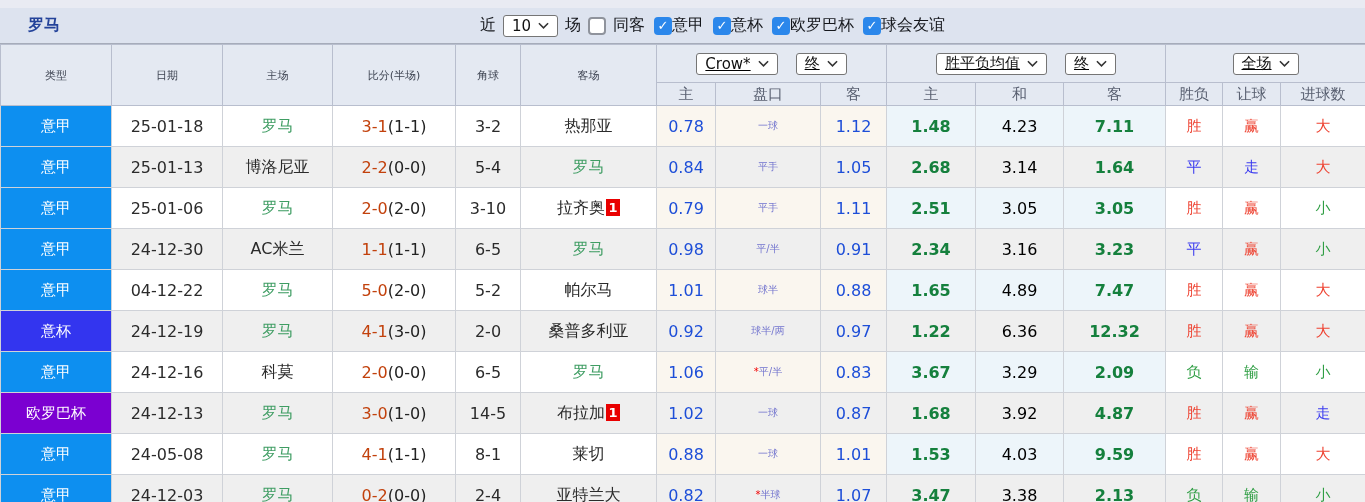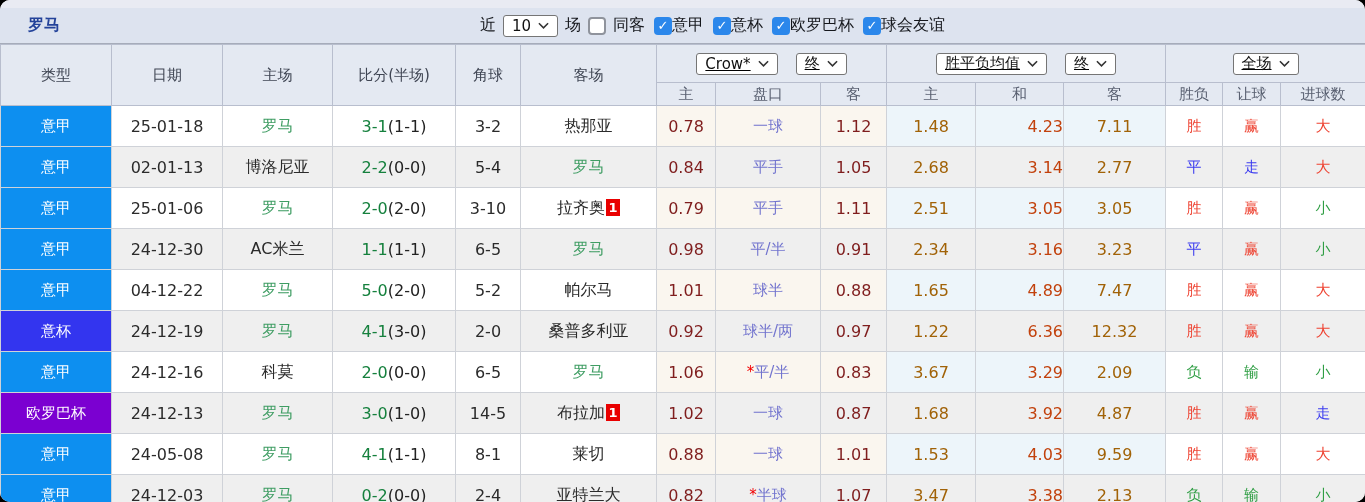--- a/index.html
+++ b/index.html
@@ -1,59 +1,59 @@
 <!DOCTYPE html>
 <html><head>
 <meta charset="utf-8">
 <style>
   html,body{margin:0;padding:0;background:#000;}
   body{font-family:"DejaVu Sans","Liberation Sans",sans-serif;}
-  .page{position:relative;width:1365px;height:502px;background:#fff;border-radius:10px;overflow:hidden;}
+  .page{position:relative;width:1365px;height:502px;background:#fff;border-radius:0;overflow:hidden;}
   
   .top-strip{height:8px;background:#e9ebf3;}
   .top-bar{height:36px;background:#dde3ef;border-bottom:1px solid #a6acba;
            display:flex;align-items:center;padding:0 0 0 28px;box-sizing:border-box;}
   .team-title{font-weight:bold;color:#24439a;font-size:16px;}
   .filters{margin-left:auto;margin-right:420px;display:flex;align-items:center;gap:7px;
            font-size:16px;color:#15171c;}
   .filters .comp{display:flex;align-items:center;gap:0;margin-left:2px;}
   .cb{display:inline-flex;width:18px;height:18px;border-radius:4px;box-sizing:border-box;
       align-items:center;justify-content:center;flex:0 0 auto;}
   .cb.checked{background:#2b87eb;color:#fff;font-size:13px;font-weight:bold;}
   .cb.checked::after{content:"✓";}
   .cb.unchecked{background:#fff;border:2px solid #8f939c;}
   .sel{display:inline-flex;align-items:center;gap:7px;background:#fff;border:1px solid #757575;
        border-radius:3px;height:22px;padding:0 8px;font-size:15px;color:#111;box-sizing:border-box;white-space:nowrap;}
   .sel svg{width:11px;height:7px;flex:0 0 auto;}
   
   table{border-collapse:collapse;table-layout:fixed;width:1365px;}
   th,td{padding:0;overflow:hidden;white-space:nowrap;}
   thead th{background:#e4e9f2;border:1px solid #b8bece;font-weight:normal;}
-  .main-th{font-size:15px;color:#3f4553;height:60px;}
+  .main-th{font-size:11px;color:#3f4553;height:60px;}
   .ctrl-th{height:37px;text-decoration:underline;}
   .ctrl-wrap{display:flex;align-items:center;justify-content:center;gap:18px;}
   .sub-th{height:22px;font-size:15px;color:#585f70;}
   tbody td{border:1px solid #cfd2d8;border-top:1px solid #c2c5cb;height:40px;
            text-align:center;font-size:16px;color:#2b2b2b;background:#fff;}
   tbody tr.even td{background:#efefef;}
   tbody td.crow{background:#faf6ef;}
   tbody td.avg{background:#edf5fa;}
   td.c-type{padding:0;}
   .badge{display:flex;width:100%;height:100%;align-items:center;justify-content:center;
          color:#fff;font-size:15px;}
   .roma{color:#3f9d63;}
-  .ft{color:#15803d;}
+  .ft{color:#c2410c;}
   .ht{color:#222;}
   .card{display:inline-block;background:#e90000;color:#fff;font-size:13px;font-weight:bold;
         width:14px;height:17px;line-height:17px;text-align:center;margin-left:1px;vertical-align:1px;}
-  td.c-hand{color:#7173ce;font-size:15px;margin-top:12px;}
+  td.c-hand{color:#7173ce;font-size:10px;margin-top:12px;}
   .star{color:#f20000;}
-  td.c-odd{color:#7f1d1d;}
-  td.c-avg{color:#a16207;}
-  td.c-avgd{color:#c2410c;text-align:right;}
+  td.c-odd{color:#1d4ed8;}
+  td.c-avg{color:#15803d;font-weight:bold;}
+  td.c-avgd{color:#000000;}
   td.c-res{font-size:15px;}
   .res-r{color:#ee4433;}
   .res-b{color:#3b3bf0;}
   .res-g{color:#2f9e44;}
 </style>
 </head>
 <body>
 
 <div class="page">
   <div class="top-strip"></div>
@@ -188,31 +188,31 @@
     <td class="c-avgd avg">4.23</td>
     <td class="c-avg avg">7.11</td>
     <td class="c-res res-r">胜</td>
     <td class="c-res res-r">赢</td>
     <td class="c-res res-r">大</td>
   </tr>
         <tr class="even">
     <td class="c-type">
             <span class="badge" style="background: rgb(13, 143, 240);">意甲</span>
           </td>
-    <td class="c-date">02-01-13</td>
+    <td class="c-date">25-01-13</td>
     <td class="c-team"><span>博洛尼亚</span></td>
     <td class="c-score"><span class="ft">2-2</span><span class="ht">(0-0)</span></td>
     <td class="c-corner">5-4</td>
     <td class="c-team"><span class="roma">罗马</span></td>
     <td class="c-odd crow">0.84</td>
     <td class="c-hand crow">平手</td>
     <td class="c-odd crow">1.05</td>
     <td class="c-avg avg">2.68</td>
     <td class="c-avgd avg">3.14</td>
-    <td class="c-avg avg">2.77</td>
+    <td class="c-avg avg">1.64</td>
     <td class="c-res res-b">平</td>
     <td class="c-res res-b">走</td>
     <td class="c-res res-r">大</td>
   </tr>
         <tr>
     <td class="c-type">
             <span class="badge" style="background: rgb(13, 143, 240);">意甲</span>
           </td>
     <td class="c-date">25-01-06</td>
     <td class="c-team"><span class="roma">罗马</span></td>

